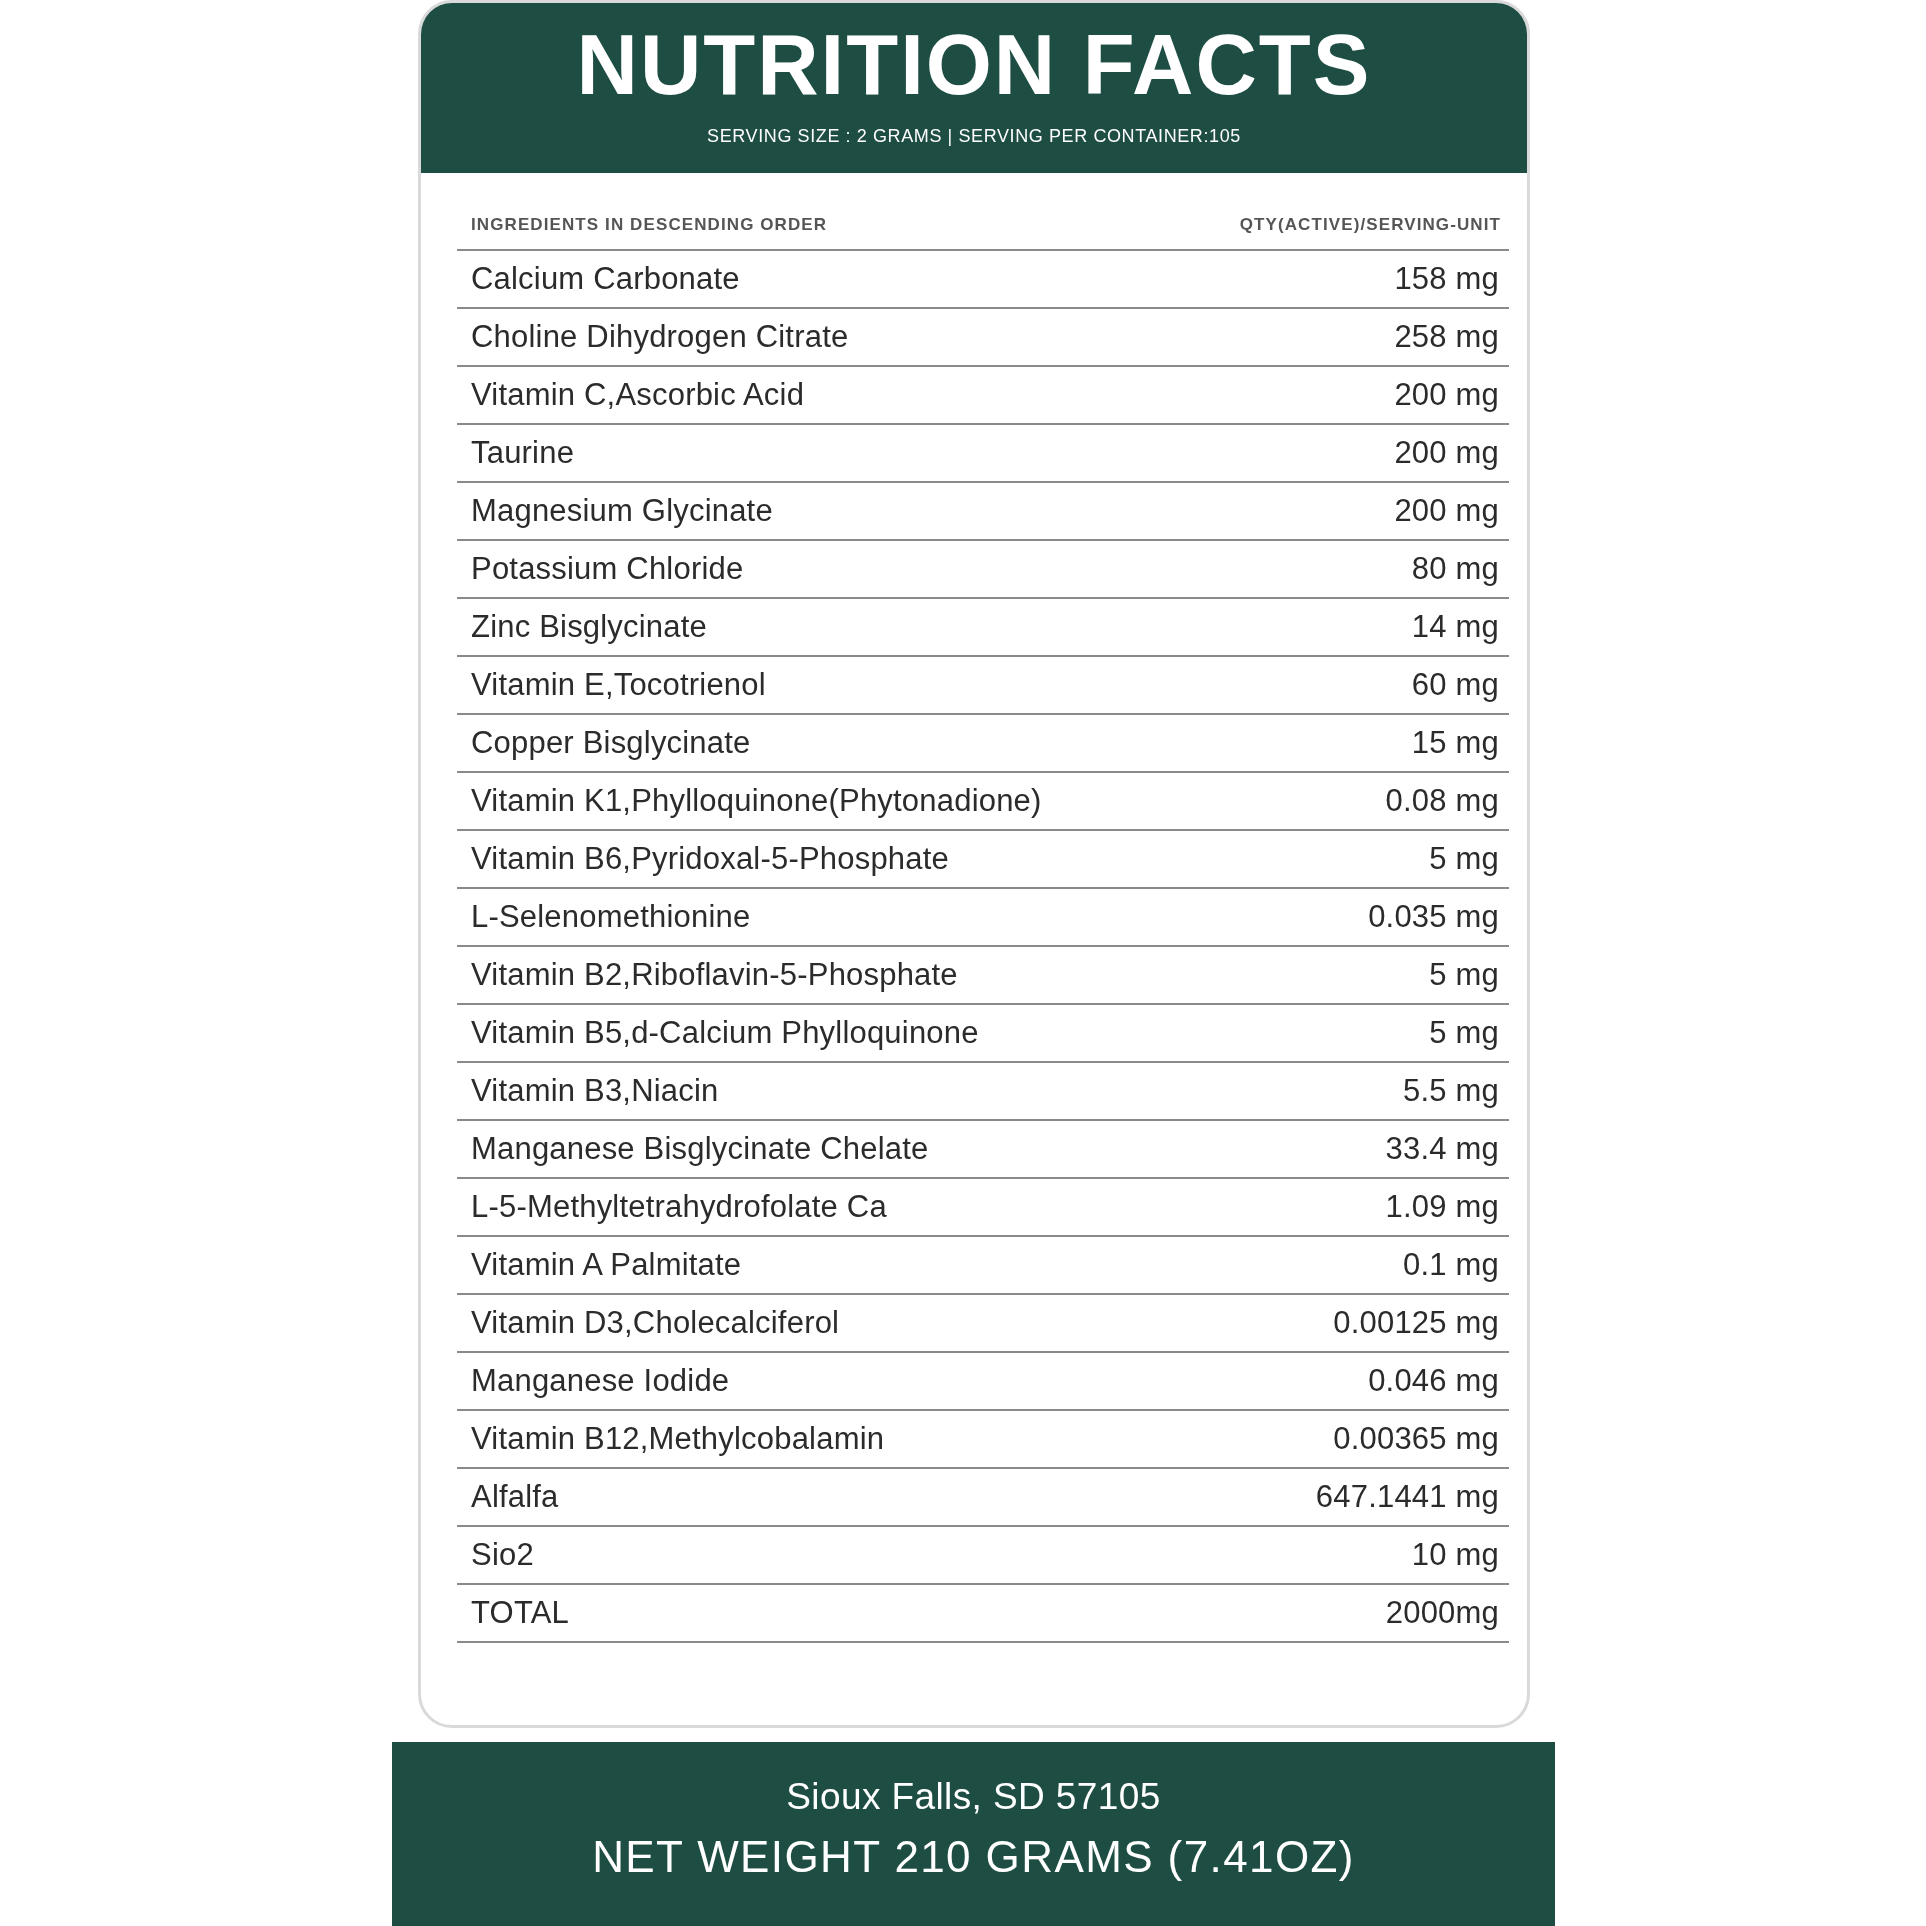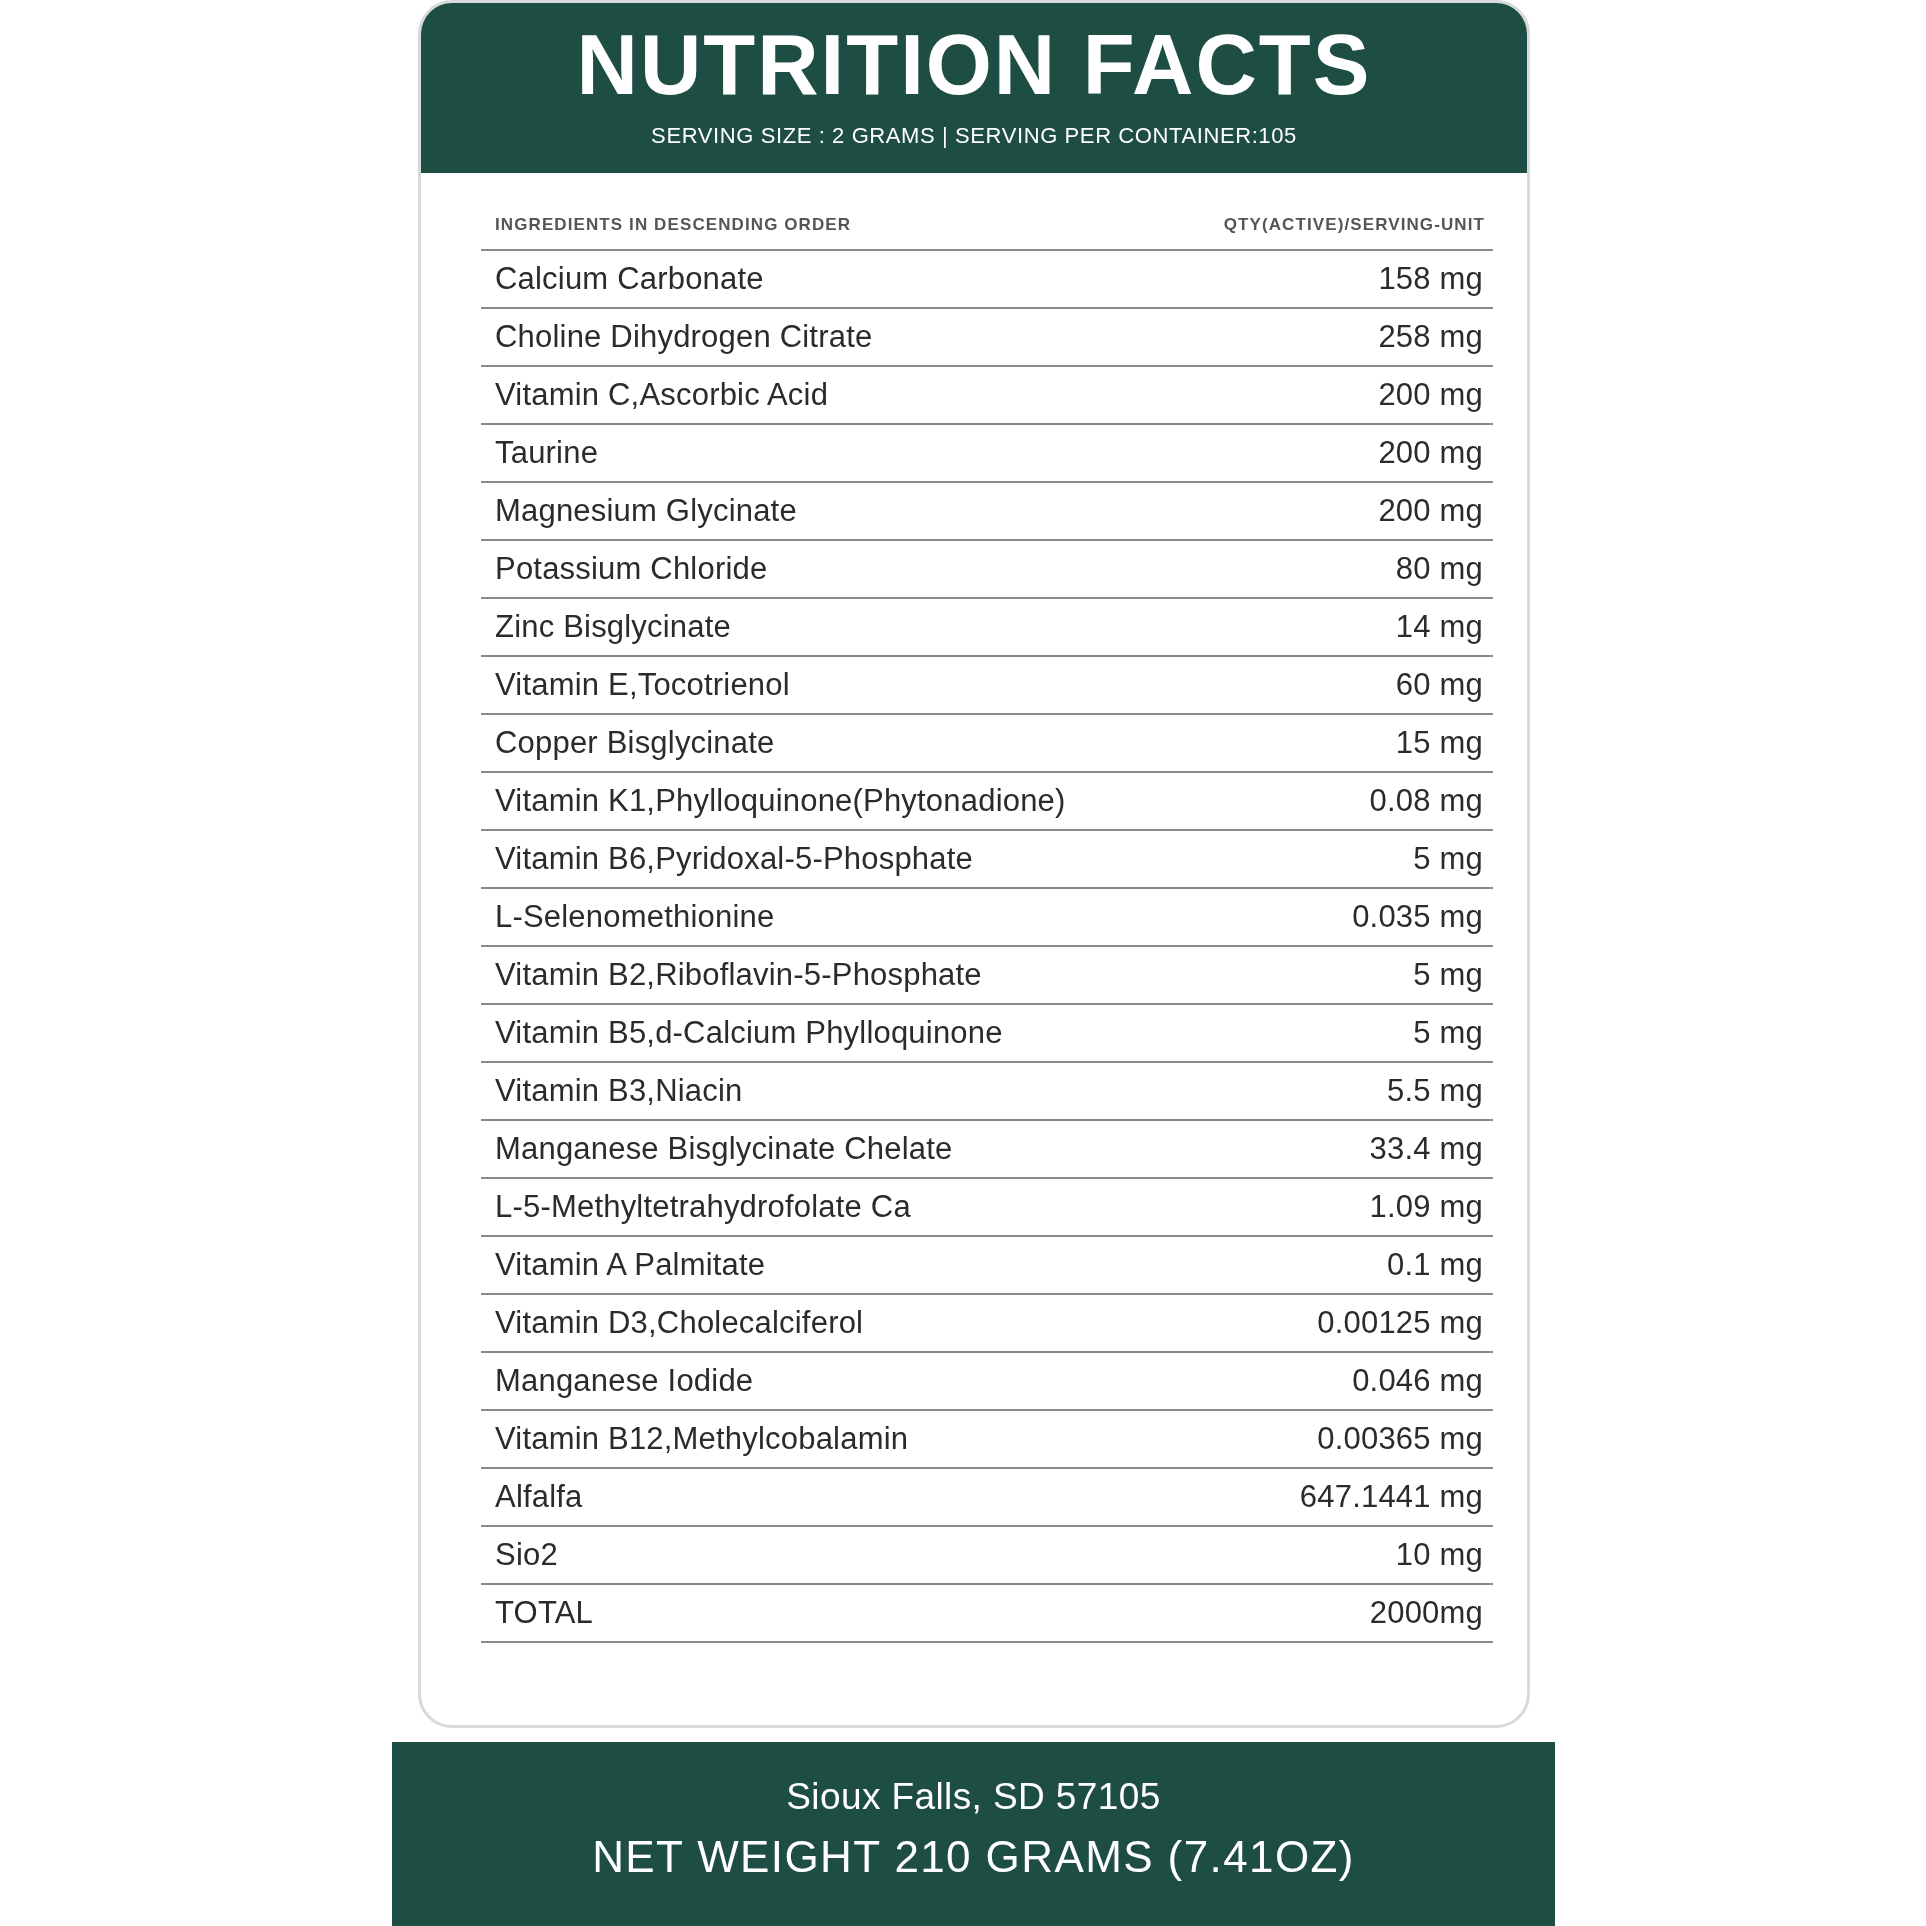--- a/index.html
+++ b/index.html
@@ -29,21 +29,21 @@
   .header-title {
     color: #ffffff;
     font-size: 85px;
     font-weight: bold;
     letter-spacing: 2px;
     line-height: 103px;
     white-space: nowrap;
   }
   .header-sub {
     color: #ffffff;
-    font-size: 22px;
+    font-size: 18px;
     letter-spacing: 0.6px;
     line-height: 40px;
     white-space: nowrap;
   }
   
   .body-card {
     position: absolute;
     left: 26px;
     top: 0px;
     width: 1112px;
@@ -55,22 +55,21 @@
     overflow: hidden;
   }
   .body-card .header-inner {
     background: #1e4d43;
     width: 100%;
     height: 170px;
     padding-top: 10px;
     text-align: center;
   }
   .table-wrap {
-    padding: 0 34px 0 36px;
-    margin-left: 24px;
+    padding: 0 18px 0 36px;
   }
   .col-head {
     display: flex;
     justify-content: space-between;
     align-items: flex-end;
     padding: 42px 8px 14px 14px;
   }
   .col-head span {
     font-size: 17px;
     color: #555;

